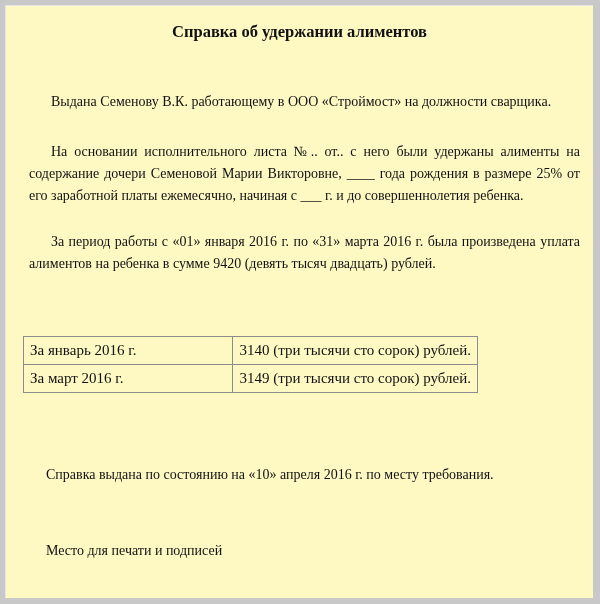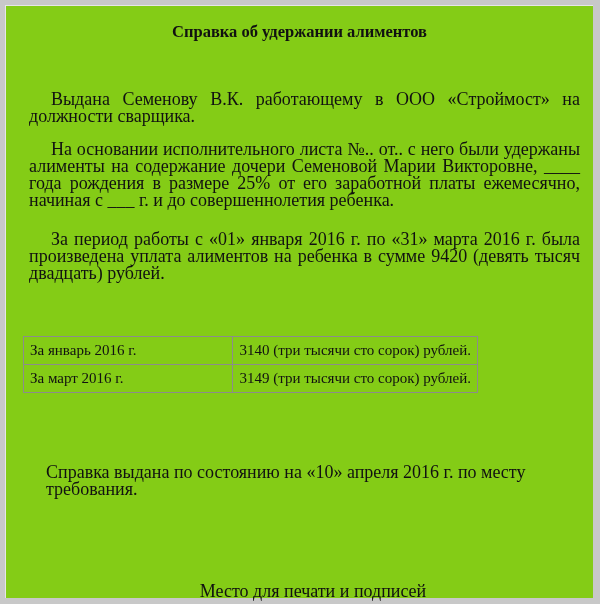--- a/index.html
+++ b/index.html
@@ -8,36 +8,36 @@
       background: #c8c8c8;
       position: relative;
       overflow: hidden;
       font-family: "Liberation Serif", "DejaVu Serif", serif;
       color: #111;
     }
     .page {
       position: absolute;
       left: 5px; top: 5px;
       width: 587px; height: 592px;
-      background: #84cc16;
+      background: #fef9c3;
       border-left: 1px solid #e6e6e6;
       border-top: 1px solid #e6e6e6;
     }
     .title {
       position: absolute;
       left: 0; right: 0; top: 16px;
       text-align: center;
       font-weight: bold;
       font-size: 16.5px;
     }
     .para {
       position: absolute;
       left: 23px; width: 551px;
-      font-size: 18px;
-      line-height: 17px;
+      font-size: 14px;
+      line-height: 22px;
       text-align: justify;
       text-indent: 22px;
       margin: 0;
     }
     .para.noindent { text-indent: 0; }
     .para.indented { left: 40px; width: 534px; text-indent: 0; text-align: left; font-family: Liberation Serif, serif; }
     table.breakdown {
       position: absolute;
       left: 17px; top: 330px;
       width: 455px;
@@ -71,14 +71,14 @@
         <td>3140 (три тысячи сто сорок) рублей.</td>
       </tr>
       <tr>
         <td class="c1">За март 2016 г.</td>
         <td>3149 (три тысячи сто сорок) рублей.</td>
       </tr>
     </tbody>
   </table>
 
   <p class="para indented" style="top:458px;">Справка выдана по состоянию на «10» апреля 2016 г. по месту требования.</p>
-  <p class="para indented" style="top:577px;text-align:center;">Место для печати и подписей</p>
+  <p class="para indented" style="top:534px;">Место для печати и подписей</p>
 </div>
 
 </body></html>

